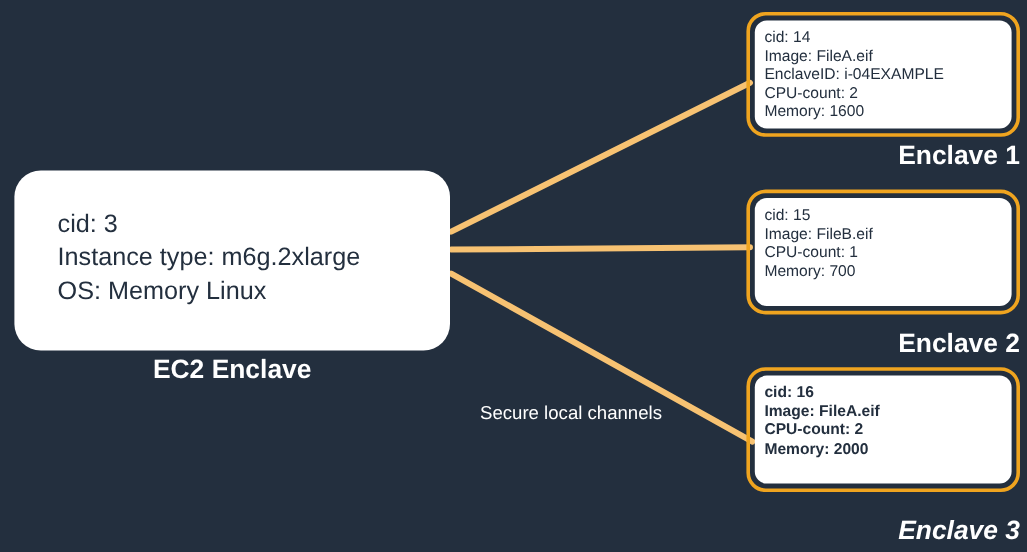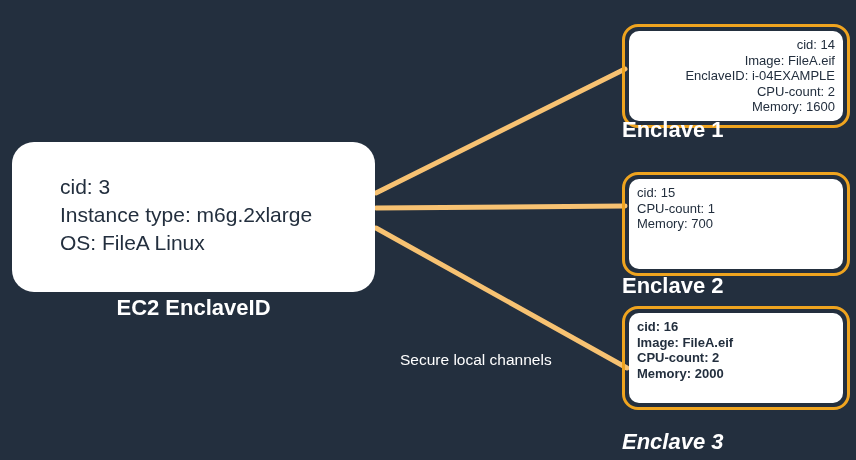--- a/index.html
+++ b/index.html
@@ -24,21 +24,21 @@
   }
   .ec2-box {
     position: absolute;
     left: 12px;
     top: 142px;
     width: 363px;
     height: 150px;
     background: #FFFFFF;
     border-radius: 22px;
     box-sizing: border-box;
-    padding: 31px 16px 0 48px;
+    padding: 31px 16px 0 36px;
     color: #232F3E;
     font-size: 21px;
     line-height: 28px;
   }
   .ec2-label {
     position: absolute;
     left: 12px;
     top: 295px;
     width: 363px;
     text-align: center;
@@ -65,71 +65,72 @@
     box-sizing: border-box;
     padding: 6px 8px;
     color: #232F3E;
     font-size: 13px;
     line-height: 15.6px;
   }
   .enclave-label {
     position: absolute;
     left: 622px;
     width: 228px;
+    text-align: right;
     color: #FFFFFF;
     font-size: 22px;
     font-weight: bold;
   }
   .annotation {
     position: absolute;
     left: 400px;
     top: 336px;
     color: #FFFFFF;
     font-size: 15.5px;
-    margin-top: 15px;
   }
-  .pos-e1 { top: 24px; text-align: right; }
-  .pos-e2 { top: 172px; }
+  .pos-e1 { top: 10px; }
+  .pos-e2 { top: 158px; }
   .pos-e3 { top: 306px; font-weight: bold; }
   .pos-l1 { top: 117px; }
   .pos-l2 { top: 273px; }
   .pos-l3 { top: 429px; font-style: italic; }
 </style>
 </head>
 <body>
 
 <div class="canvas">
 
   <svg class="lines-svg" viewBox="0 0 856 460">
     <line x1="376" y1="193" x2="625" y2="69" stroke="#F7C272" stroke-width="5" stroke-linecap="round"></line>
     <line x1="376" y1="208" x2="625" y2="206" stroke="#F7C272" stroke-width="5" stroke-linecap="round"></line>
     <line x1="376" y1="228" x2="627" y2="368" stroke="#F7C272" stroke-width="5" stroke-linecap="round"></line>
   </svg>
 
   <div class="ec2-box">
     <div>cid: 3</div>
     <div>Instance type: m6g.2xlarge</div>
-    <div>OS: FileA Linux</div>
+    <div>OS: Memory Linux</div>
   </div>
-  <div class="ec2-label">EC2 EnclaveID</div>
+  <div class="ec2-label">EC2 Enclave</div>
 
   <div class="enclave pos-e1">
     <div class="enclave-inner">
       <div>cid: 14</div>
       <div>Image: FileA.eif</div>
       <div>EnclaveID: i-04EXAMPLE</div>
       <div>CPU-count: 2</div>
       <div>Memory: 1600</div>
     </div>
   </div>
   <div class="enclave-label pos-l1">Enclave 1</div>
 
   <div class="enclave pos-e2">
     <div class="enclave-inner">
       <div>cid: 15</div>
+      <div>Image: FileB.eif</div>
       <div>CPU-count: 1</div>
       <div>Memory: 700</div>
     </div>
   </div>
   <div class="enclave-label pos-l2">Enclave 2</div>
 
   <div class="enclave pos-e3">
     <div class="enclave-inner">
       <div>cid: 16</div>
       <div>Image: FileA.eif</div>

